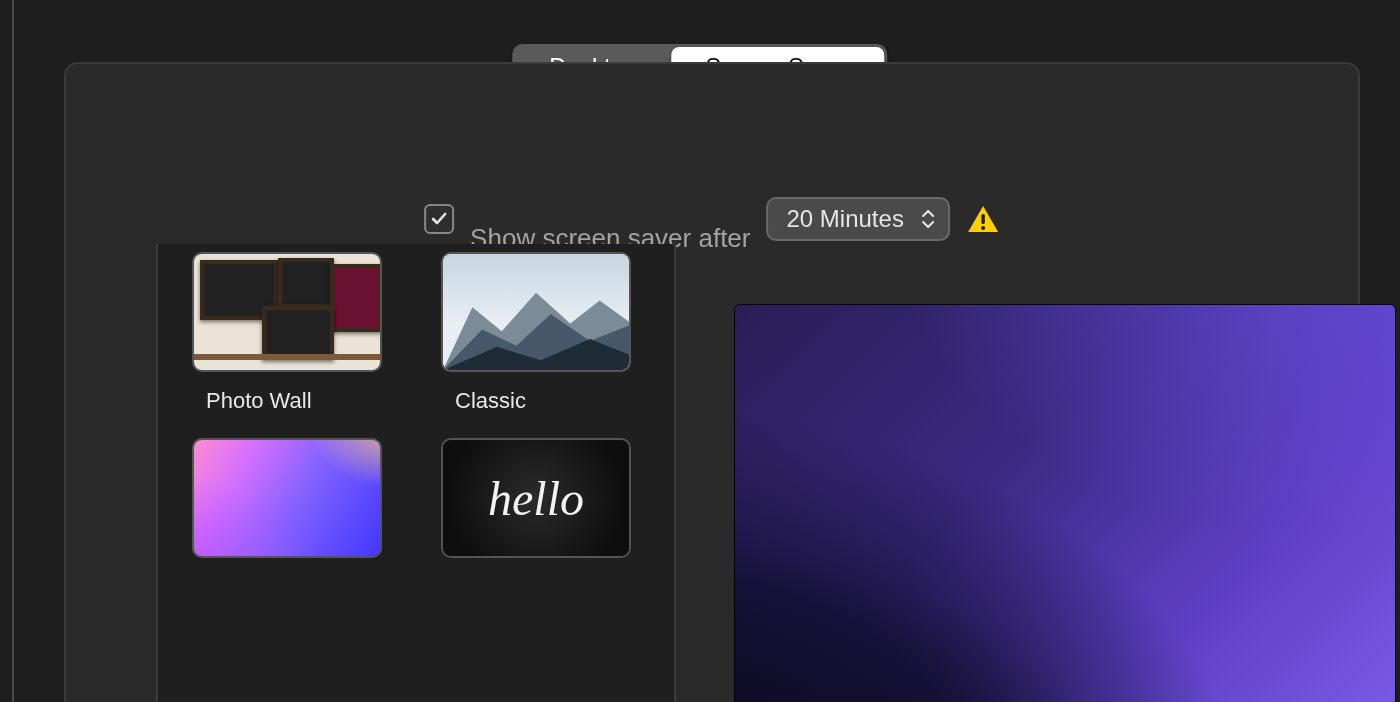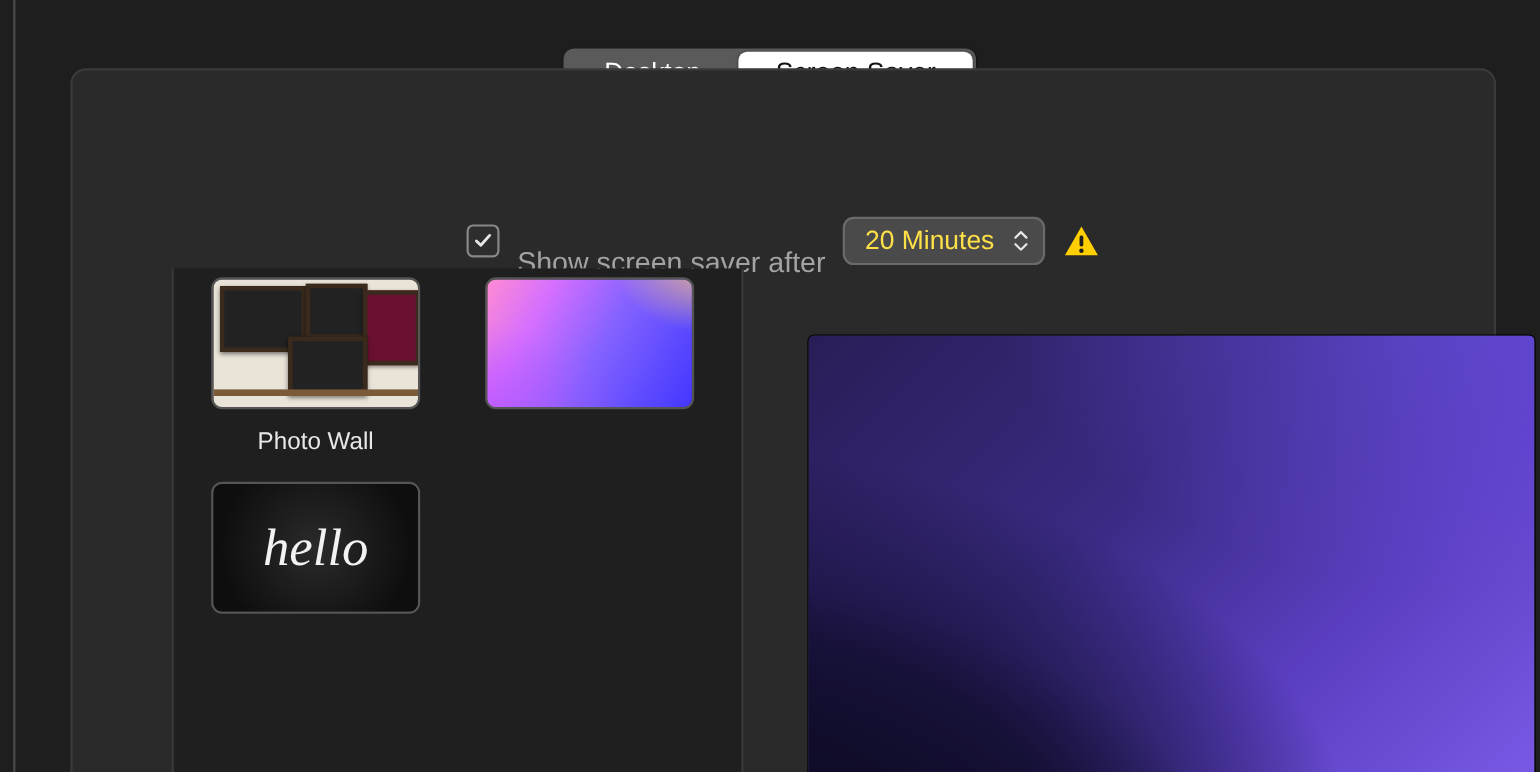--- a/index.html
+++ b/index.html
@@ -90,21 +90,21 @@
   
   .popup {
     display: flex;
     align-items: center;
     height: 40px;
     border: 2px solid #6a6a6a;
     border-radius: 10px;
     background: #4a4a4a;
     padding: 0 10px 0 18px;
     gap: 14px;
-    color: #fde047;
+    color: #e5e5e5;
     font-size: 24px;
   }
   .popup .up-down {
     width: 20px;
     height: 24px;
     display: flex;
     flex-direction: column;
     align-items: center;
     justify-content: center;
     gap: 2px;
@@ -142,21 +142,21 @@
     border-radius: 10px;
     border: 2px solid #555;
     box-sizing: border-box;
     overflow: hidden;
     position: relative;
     background: #333;
   }
   .cap-row {
     margin-top: 12px;
     display: flex;
-    justify-content: center;
+    justify-content: flex-start;
   }
   .cap {
     text-align: center;
     font-size: 22px;
     color: #e8e8e8;
     padding: 4px 14px;
     border-radius: 9px;
     line-height: 1.2;
   }
 
@@ -302,20 +302,34 @@
             <div class="shelf"></div>
           </div>
         </div>
         <div class="cap-row">
             <span class="cap">Photo Wall</span>
           </div>
       </div>
 
 
 
+      <div class="item">
+        <div class="thumb">
+          <div class="mountains">
+            <svg viewBox="0 0 190 120" preserveAspectRatio="none">
+              <polygon points="0,120 30,55 60,80 95,40 130,72 160,48 190,70 190,120" fill="#7b8b98"></polygon>
+              <polygon points="0,120 40,78 75,95 110,62 150,90 190,74 190,120" fill="#47586a"></polygon>
+              <polygon points="0,120 55,96 100,110 150,88 190,104 190,120" fill="#1f2b36"></polygon>
+            </svg>
+          </div>
+        </div>
+        <div class="cap-row">
+            <span class="cap">Classic</span>
+          </div>
+      </div>
 
       <div class="item">
         <div class="thumb">
           <div class="monterey light"></div>
         </div>
 
       </div>
 
       <div class="item">
         <div class="thumb">

